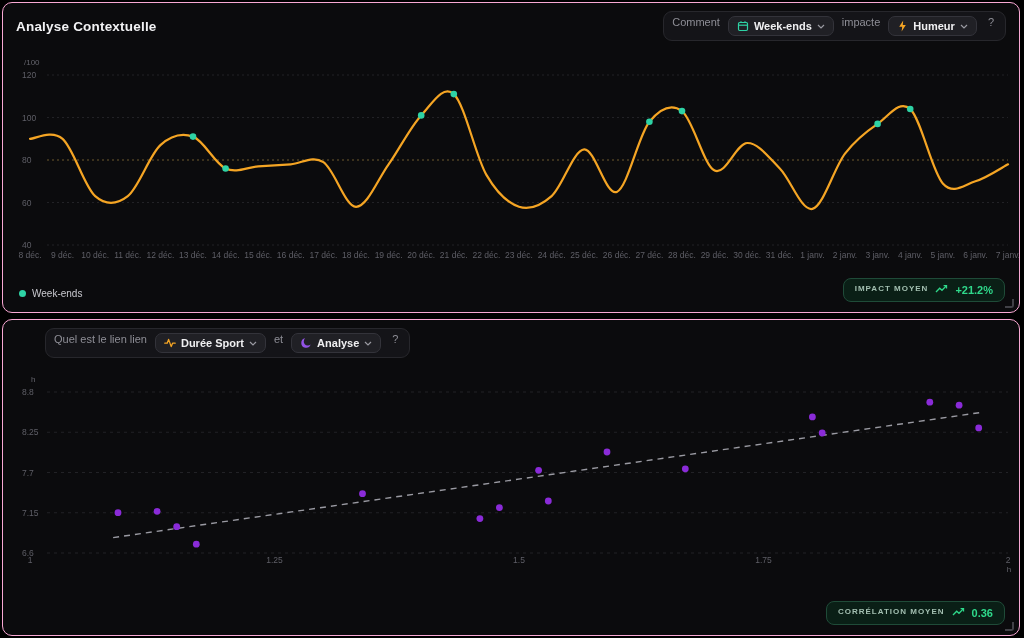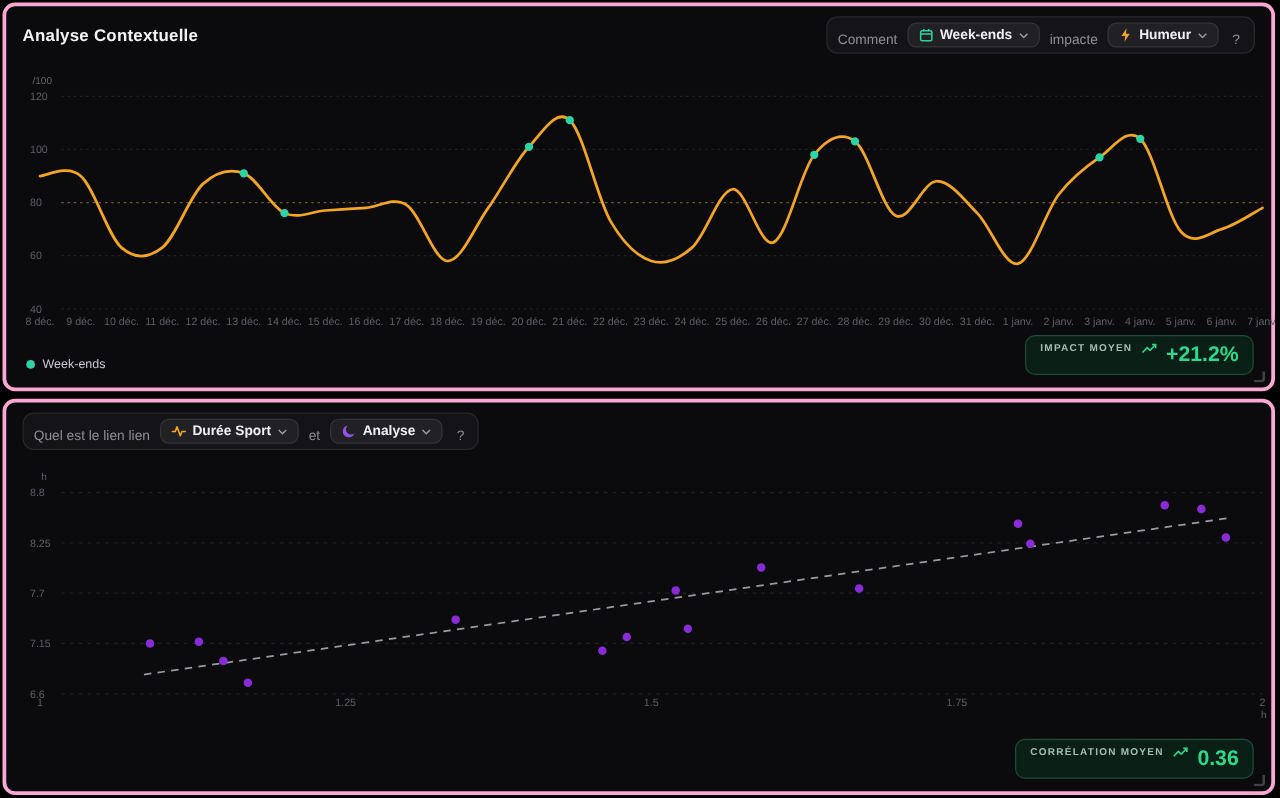--- a/index.html
+++ b/index.html
@@ -3,34 +3,34 @@
 <meta charset="utf-8">
 <style>
   html,body{margin:0;padding:0;}
   body{
     width:1024px;height:638px;background:#000;overflow:hidden;position:relative;
     font-family:"Liberation Sans", sans-serif;
     -webkit-font-smoothing:antialiased;
   }
   .card{
     position:absolute;left:2px;width:1018px;box-sizing:border-box;
-    background:#0b0b0d;border:3px solid #f9a8d4;border-radius:10px;
+    background:#0b0b0d;border:1px solid #f9a8d4;border-radius:10px;
   }
   #card-context{top:2px;height:311px;}
   #card-correlation{top:319px;height:317px;}
   .card-header{
     position:absolute;top:0;left:0;right:0;height:46px;
     display:flex;align-items:center;justify-content:space-between;
     padding:0 13px;box-sizing:border-box;
   }
   .card-title{font-size:13.5px;font-weight:bold;color:#f2f2f4;letter-spacing:.2px;}
   .controls{
-    display:flex;align-items:flex-end;gap:8px;
+    display:flex;align-items:flex-start;gap:8px;
     background:#141418;border:1px solid #27272c;border-radius:9px;
-    padding:4px 8px;font-size:11px;color:#8e8e96;white-space:nowrap;
+    padding:4px 8px;font-size:11px;color:#8e8e96;white-space:nowrap;margin-left:29px;
   }
   .ctrl-text{color:#8e8e96;}
   .pill{
     display:flex;align-items:center;gap:5px;
     background:#202025;border:1px solid #33333a;border-radius:7px;
     padding:3px 8px;cursor:pointer;
   }
   .pill-label{font-size:11px;font-weight:bold;color:#f0f0f2;}
   .help-btn{color:#8e8e96;font-size:11px;padding:0 3px;cursor:pointer;}
   svg.chart{position:absolute;left:2px;display:block;}
@@ -41,21 +41,21 @@
     display:flex;align-items:center;gap:6px;font-size:10px;color:#c9c9cf;
   }
   .legend-dot{width:7px;height:7px;border-radius:50%;background:#2ed3a5;}
   .badge{
     position:absolute;right:14px;bottom:10px;
     display:flex;gap:7px;
     background:#0a1f16;border:1px solid #1f4b38;border-radius:8px;
     padding:5px 11px;
   }
   .badge-label{font-size:8px;font-weight:bold;letter-spacing:1px;color:#a3bfb1;}
-  .badge-value{font-size:17px;font-weight:bold;color:#2fd98b;}
+  .badge-value{font-size:11px;font-weight:bold;color:#2fd98b;}
   .resize-handle{
     position:absolute;right:5px;bottom:4px;width:7px;height:7px;
     border-right:2px solid #4b4b52;border-bottom:2px solid #4b4b52;
     border-bottom-right-radius:3px;opacity:.85;cursor:nwse-resize;
   }
   .icon{display:block;}
 </style>
 </head>
 <body>
 

